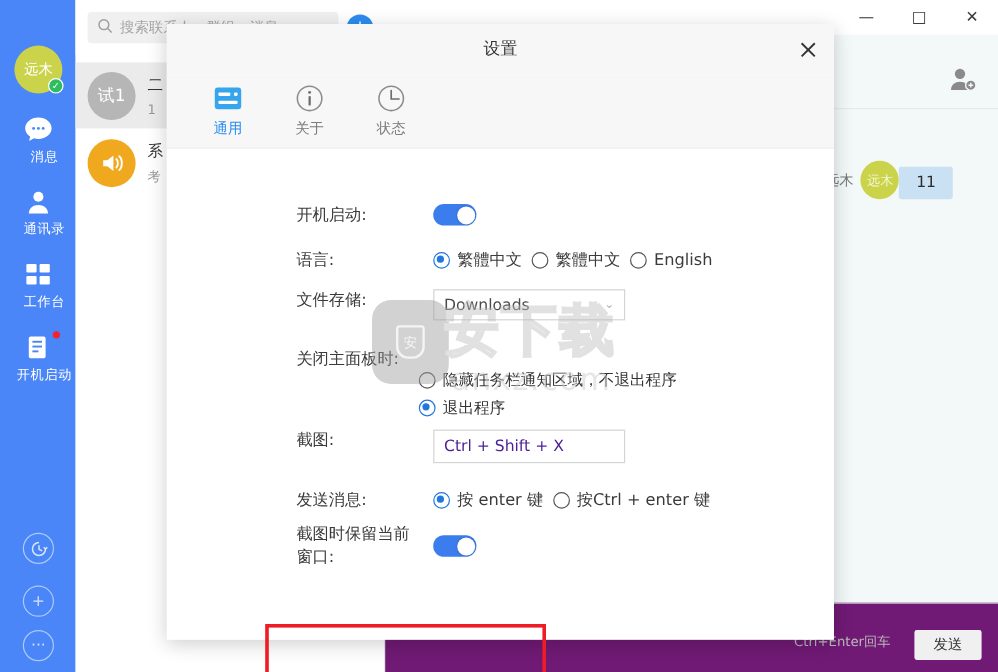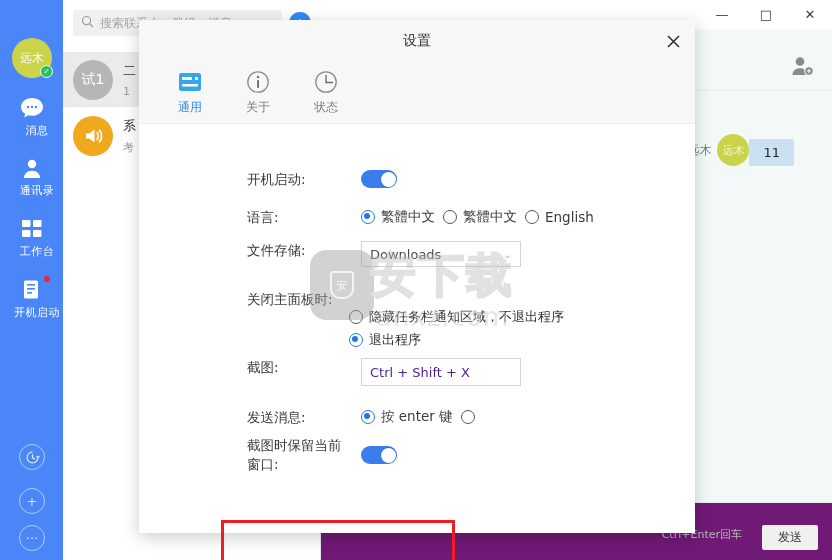--- a/index.html
+++ b/index.html
@@ -757,20 +757,21 @@
     <div class="form-row" style="top:284px;">
       <div class="form-label">发送消息:</div>
       <div class="form-field">
         <div class="radio-group">
           <span class="radio-opt">
             <span class="radio checked"></span>
             <span>按 enter 键</span>
           </span>
           <span class="radio-opt">
             <span class="radio"></span>
+            <span>按Ctrl + enter 键</span>
           </span>
         </div>
       </div>
     </div>
 
     <div class="form-row" style="top:312px;">
       <div class="form-label" style="line-height:19px;">
         <div>截图时保留当前</div>
         <div>窗口:</div>
       </div>

